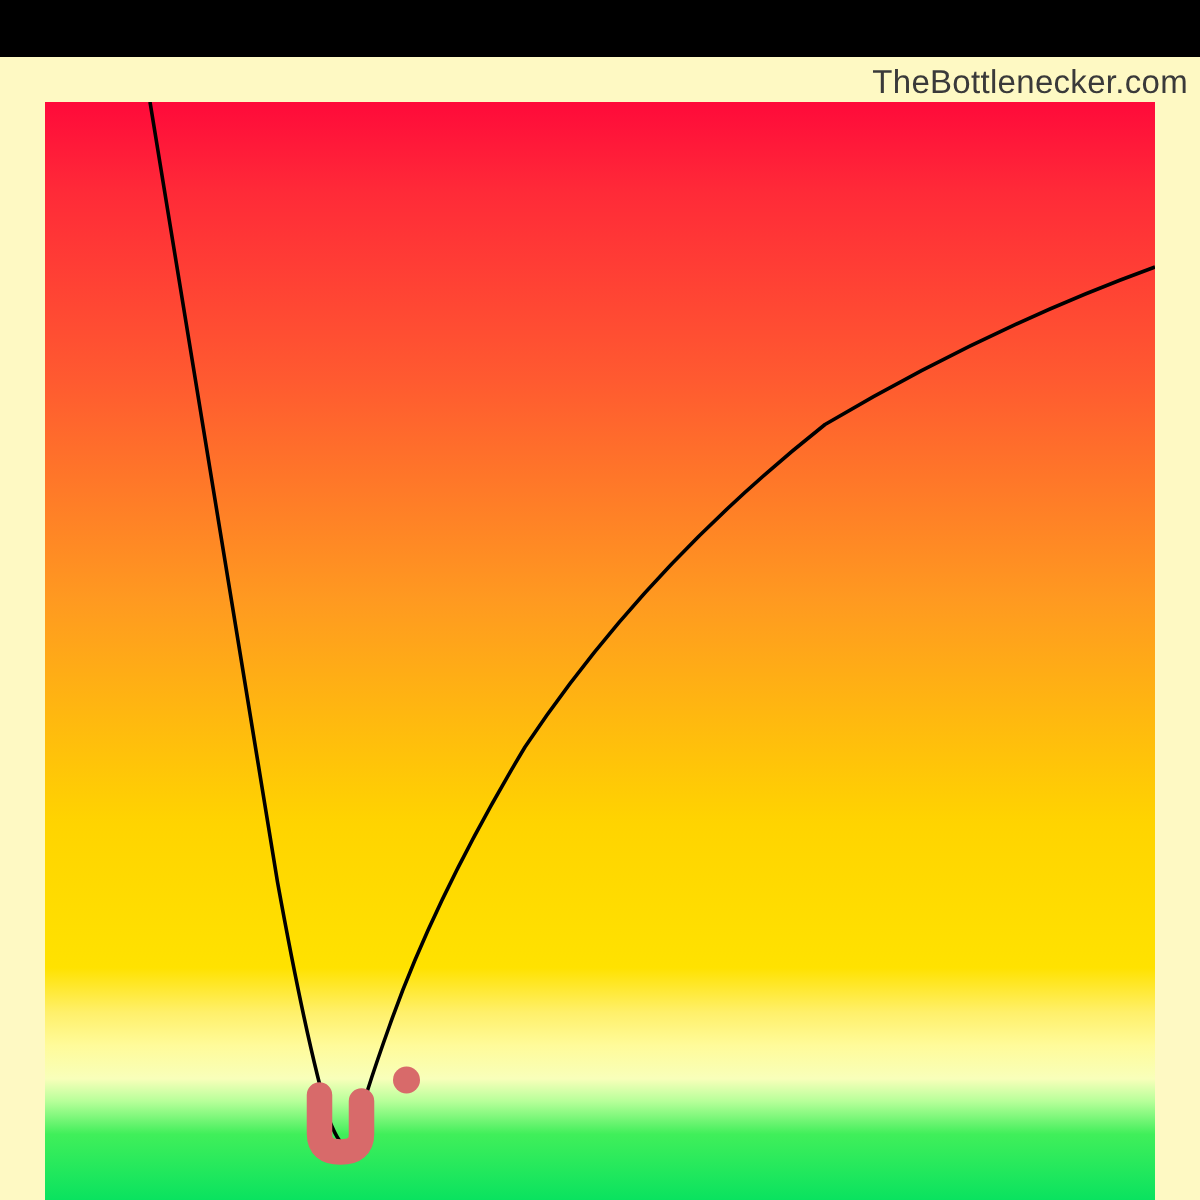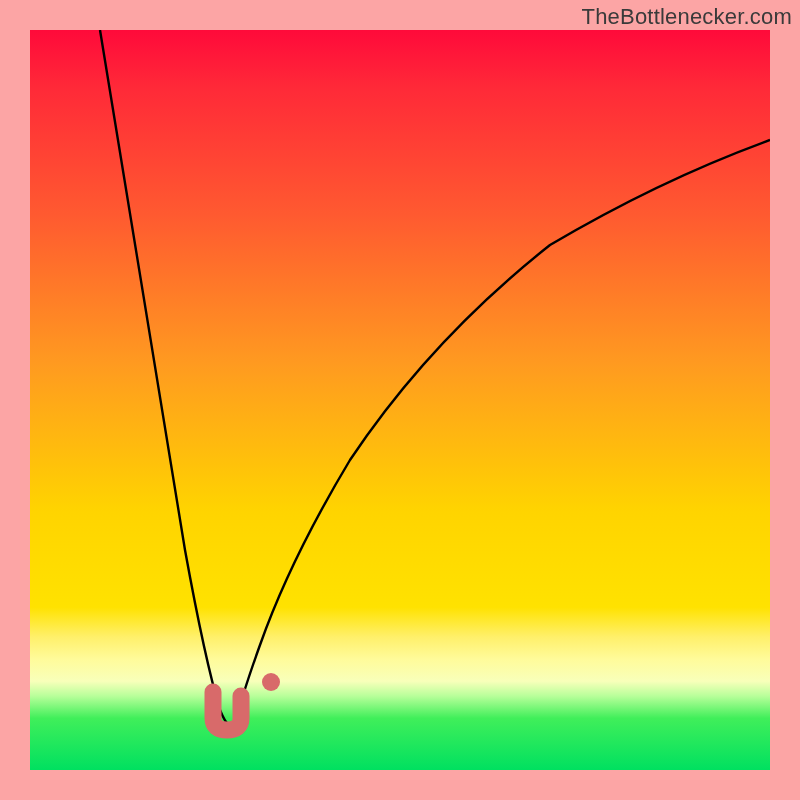--- a/index.html
+++ b/index.html
@@ -7,21 +7,22 @@
     padding: 0;
     width: 800px;
     height: 800px;
     background: #000;
     overflow: hidden;
     font-family: Arial, Helvetica, sans-serif;
   }
   .frame {
     position: absolute;
     inset: 0;
-    background: #fca5a5;
+    background: #fef9c3;
+    margin-top: 38px;
   }
   .plot-area {
     position: absolute;
     left: 30px;
     top: 30px;
     width: 740px;
     height: 740px;
     overflow: hidden;
   }
   .gradient {

